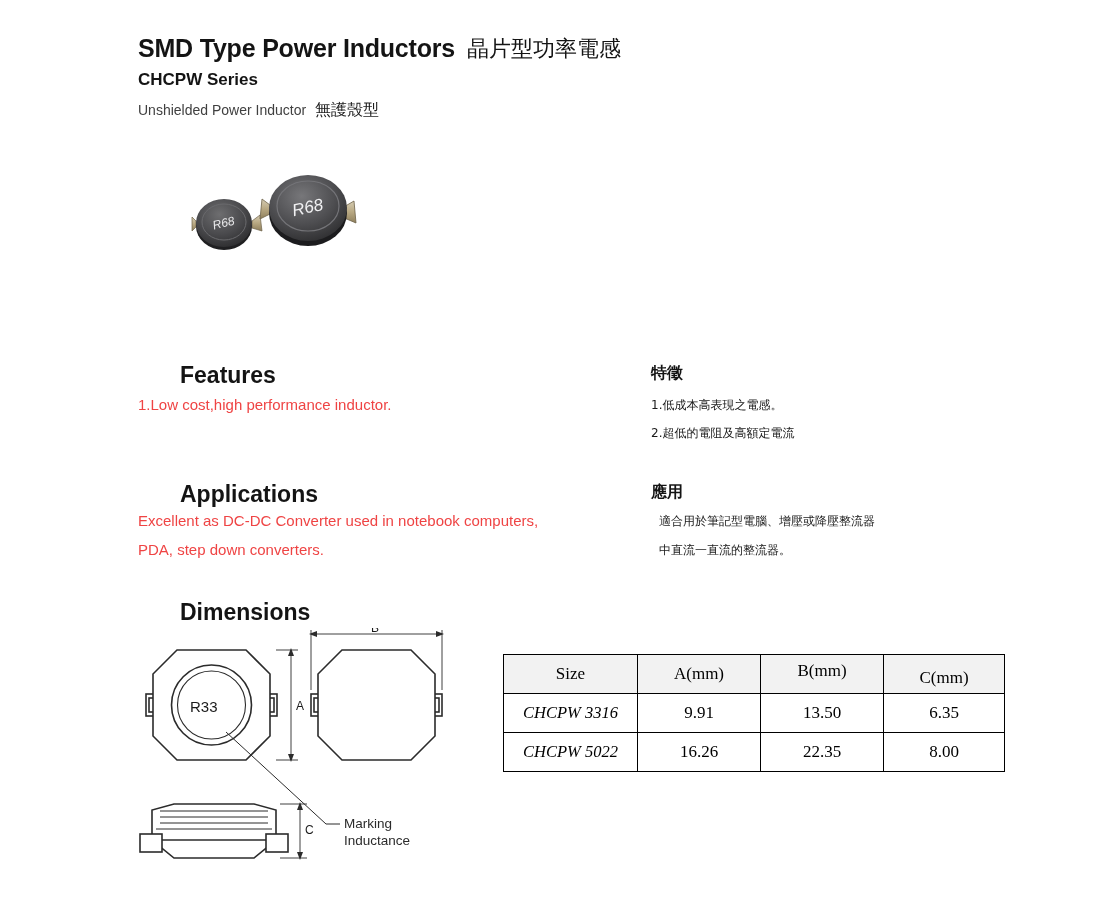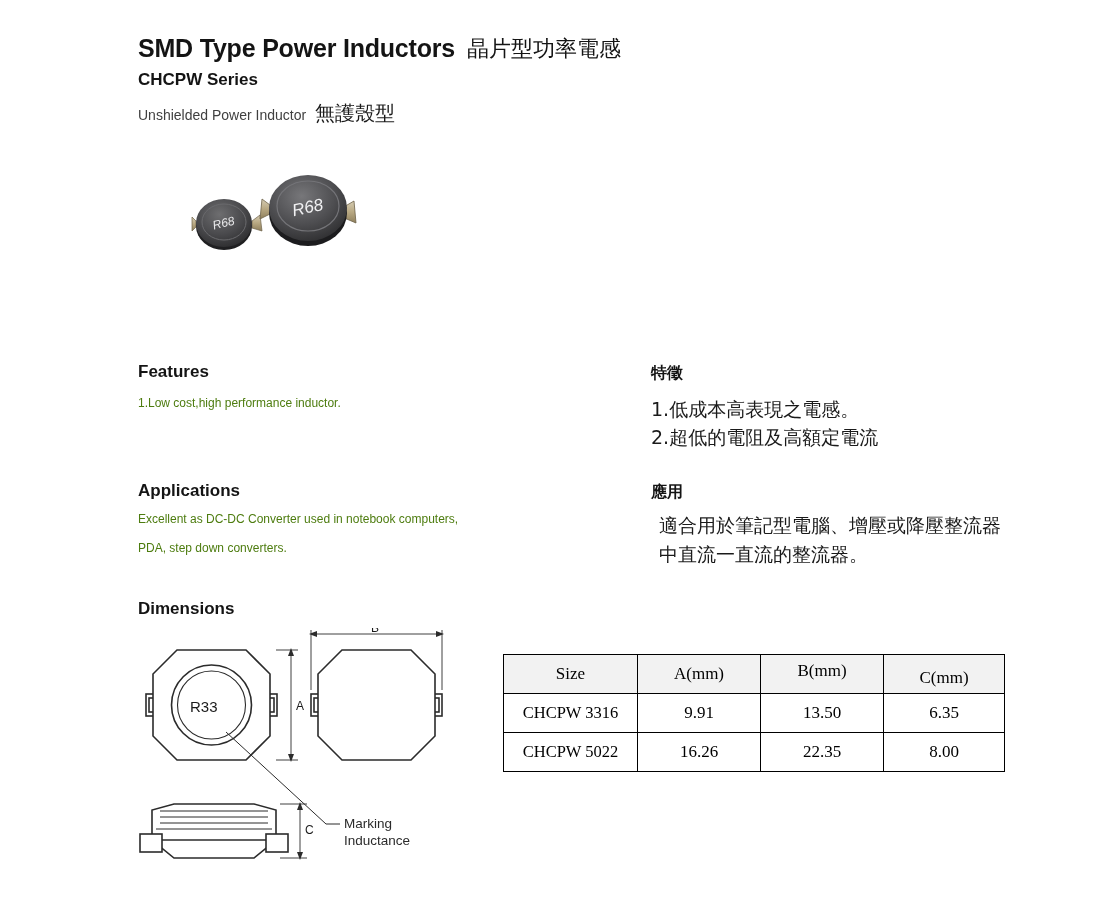--- a/index.html
+++ b/index.html
@@ -56,57 +56,58 @@
     top: 100px;
     display: flex;
     align-items: baseline;
     gap: 9px;
   }
   .subtitle-en {
     font-size: 14px;
     color: #404040;
   }
   .subtitle-cn {
-    font-size: 20px;
+    font-size: 16px;
     font-family: Liberation Serif, serif;
     color: #1a1a1a;
   }
 
   
   .photo {
     position: absolute;
     left: 180px;
     top: 175px;
     width: 220px;
     height: 110px;
   }
 
   
   .sec-h {
     position: absolute;
-    font-size: 17px;
+    font-size: 23px;
     font-weight: bold;
     color: #141414;
+    margin-left: 42px;
   }
   .sec-h-cn {
     position: absolute;
     font-size: 16px;
     font-weight: bold;
     font-family: "DejaVu Sans", sans-serif;
     color: #141414;
   }
   .body-line {
     position: absolute;
+    font-size: 15px;
+    color: #ef4444;
+    white-space: nowrap;
+  }
+  .body-line-cn {
+    position: absolute;
     font-size: 12px;
-    color: #4d7c0f;
-    white-space: nowrap;
-  }
-  .body-line-cn {
-    position: absolute;
-    font-size: 19px;
     font-family: "DejaVu Sans", sans-serif;
     color: #1a1a1a;
     white-space: nowrap;
   }
 
   
   .drawing {
     position: absolute;
     left: 130px;
     top: 628px;
@@ -134,21 +135,21 @@
   }
   .dim-table th {
     background: #f2f2f2;
     height: 38px;
     margin-top: 30px;
   }
   .dim-table .c0 { width: 133px; }
   .dim-table .c1 { width: 122px; }
   .dim-table .c2 { width: 122px; }
   .dim-table .c3 { width: 120px; }
-  .dim-table td.left-cell { font-size: 16.5px; }
+  .dim-table td.left-cell { font-size: 16.5px; font-style: italic; }
 
   .col-head-b { position: relative; top: -3px; }
   .col-head-c { position: relative; top: 4px; }
 </style>
 </head>
 <body>
 
 <div class="page">
 
   <div class="title-row">

